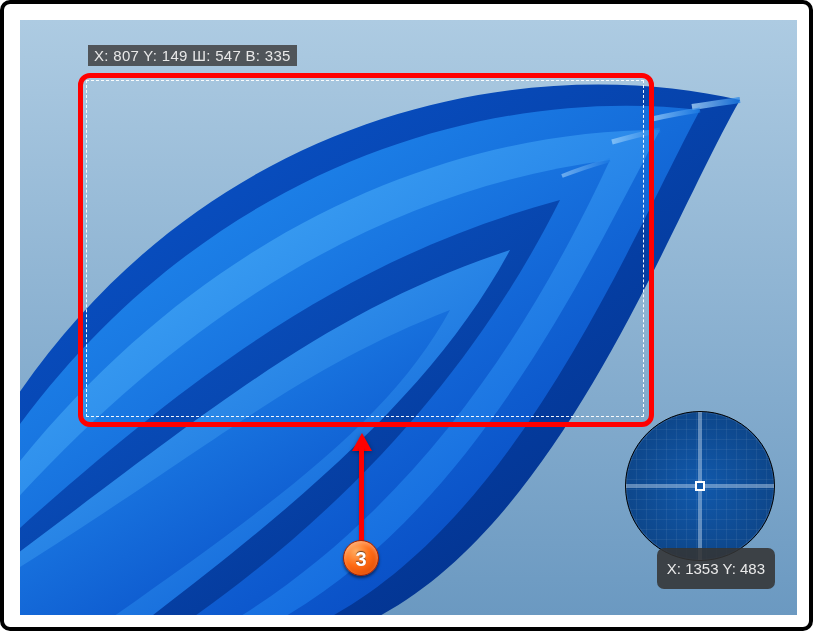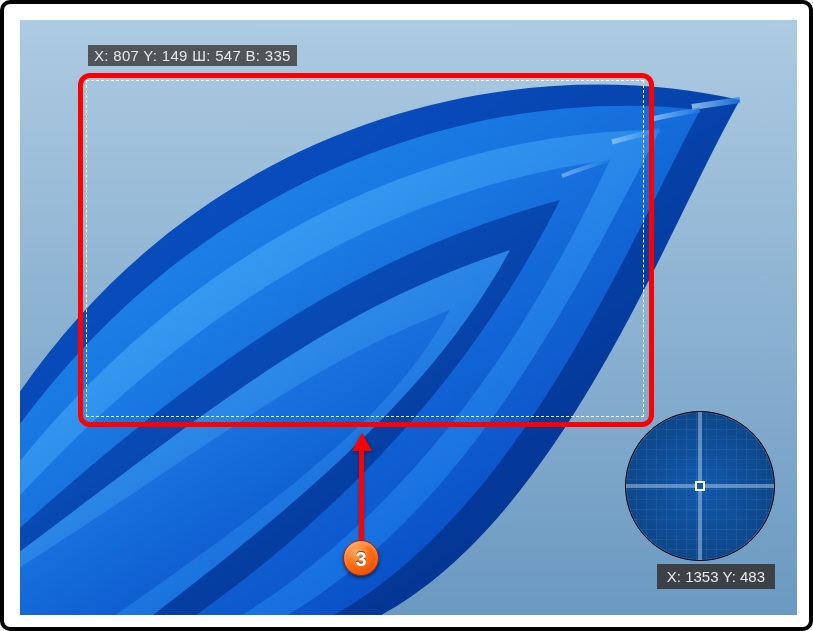--- a/index.html
+++ b/index.html
@@ -110,25 +110,26 @@
   .magnifier .center-px {
     position: absolute; left: calc(50% - 5px); top: calc(50% - 5px);
     width: 10px; height: 10px;
     background: #1159ac;
     border: 2px solid #fff;
   }
 
   .cursor-info {
     position: absolute;
     right: 22px; bottom: 26px;
-    padding: 4px 10px;
+    padding: 12px 10px;
     background: rgba(52,52,52,0.88);
     color: #eaeaea;
     font-size: 15px;
     white-space: nowrap;
+    border-radius: 7px;
   }
 
   .handle { position:absolute; width:8px; height:8px; background:transparent; }
 </style>
 </head>
 <body>
 
 <div class="frame">
   <div class="screen">
 

